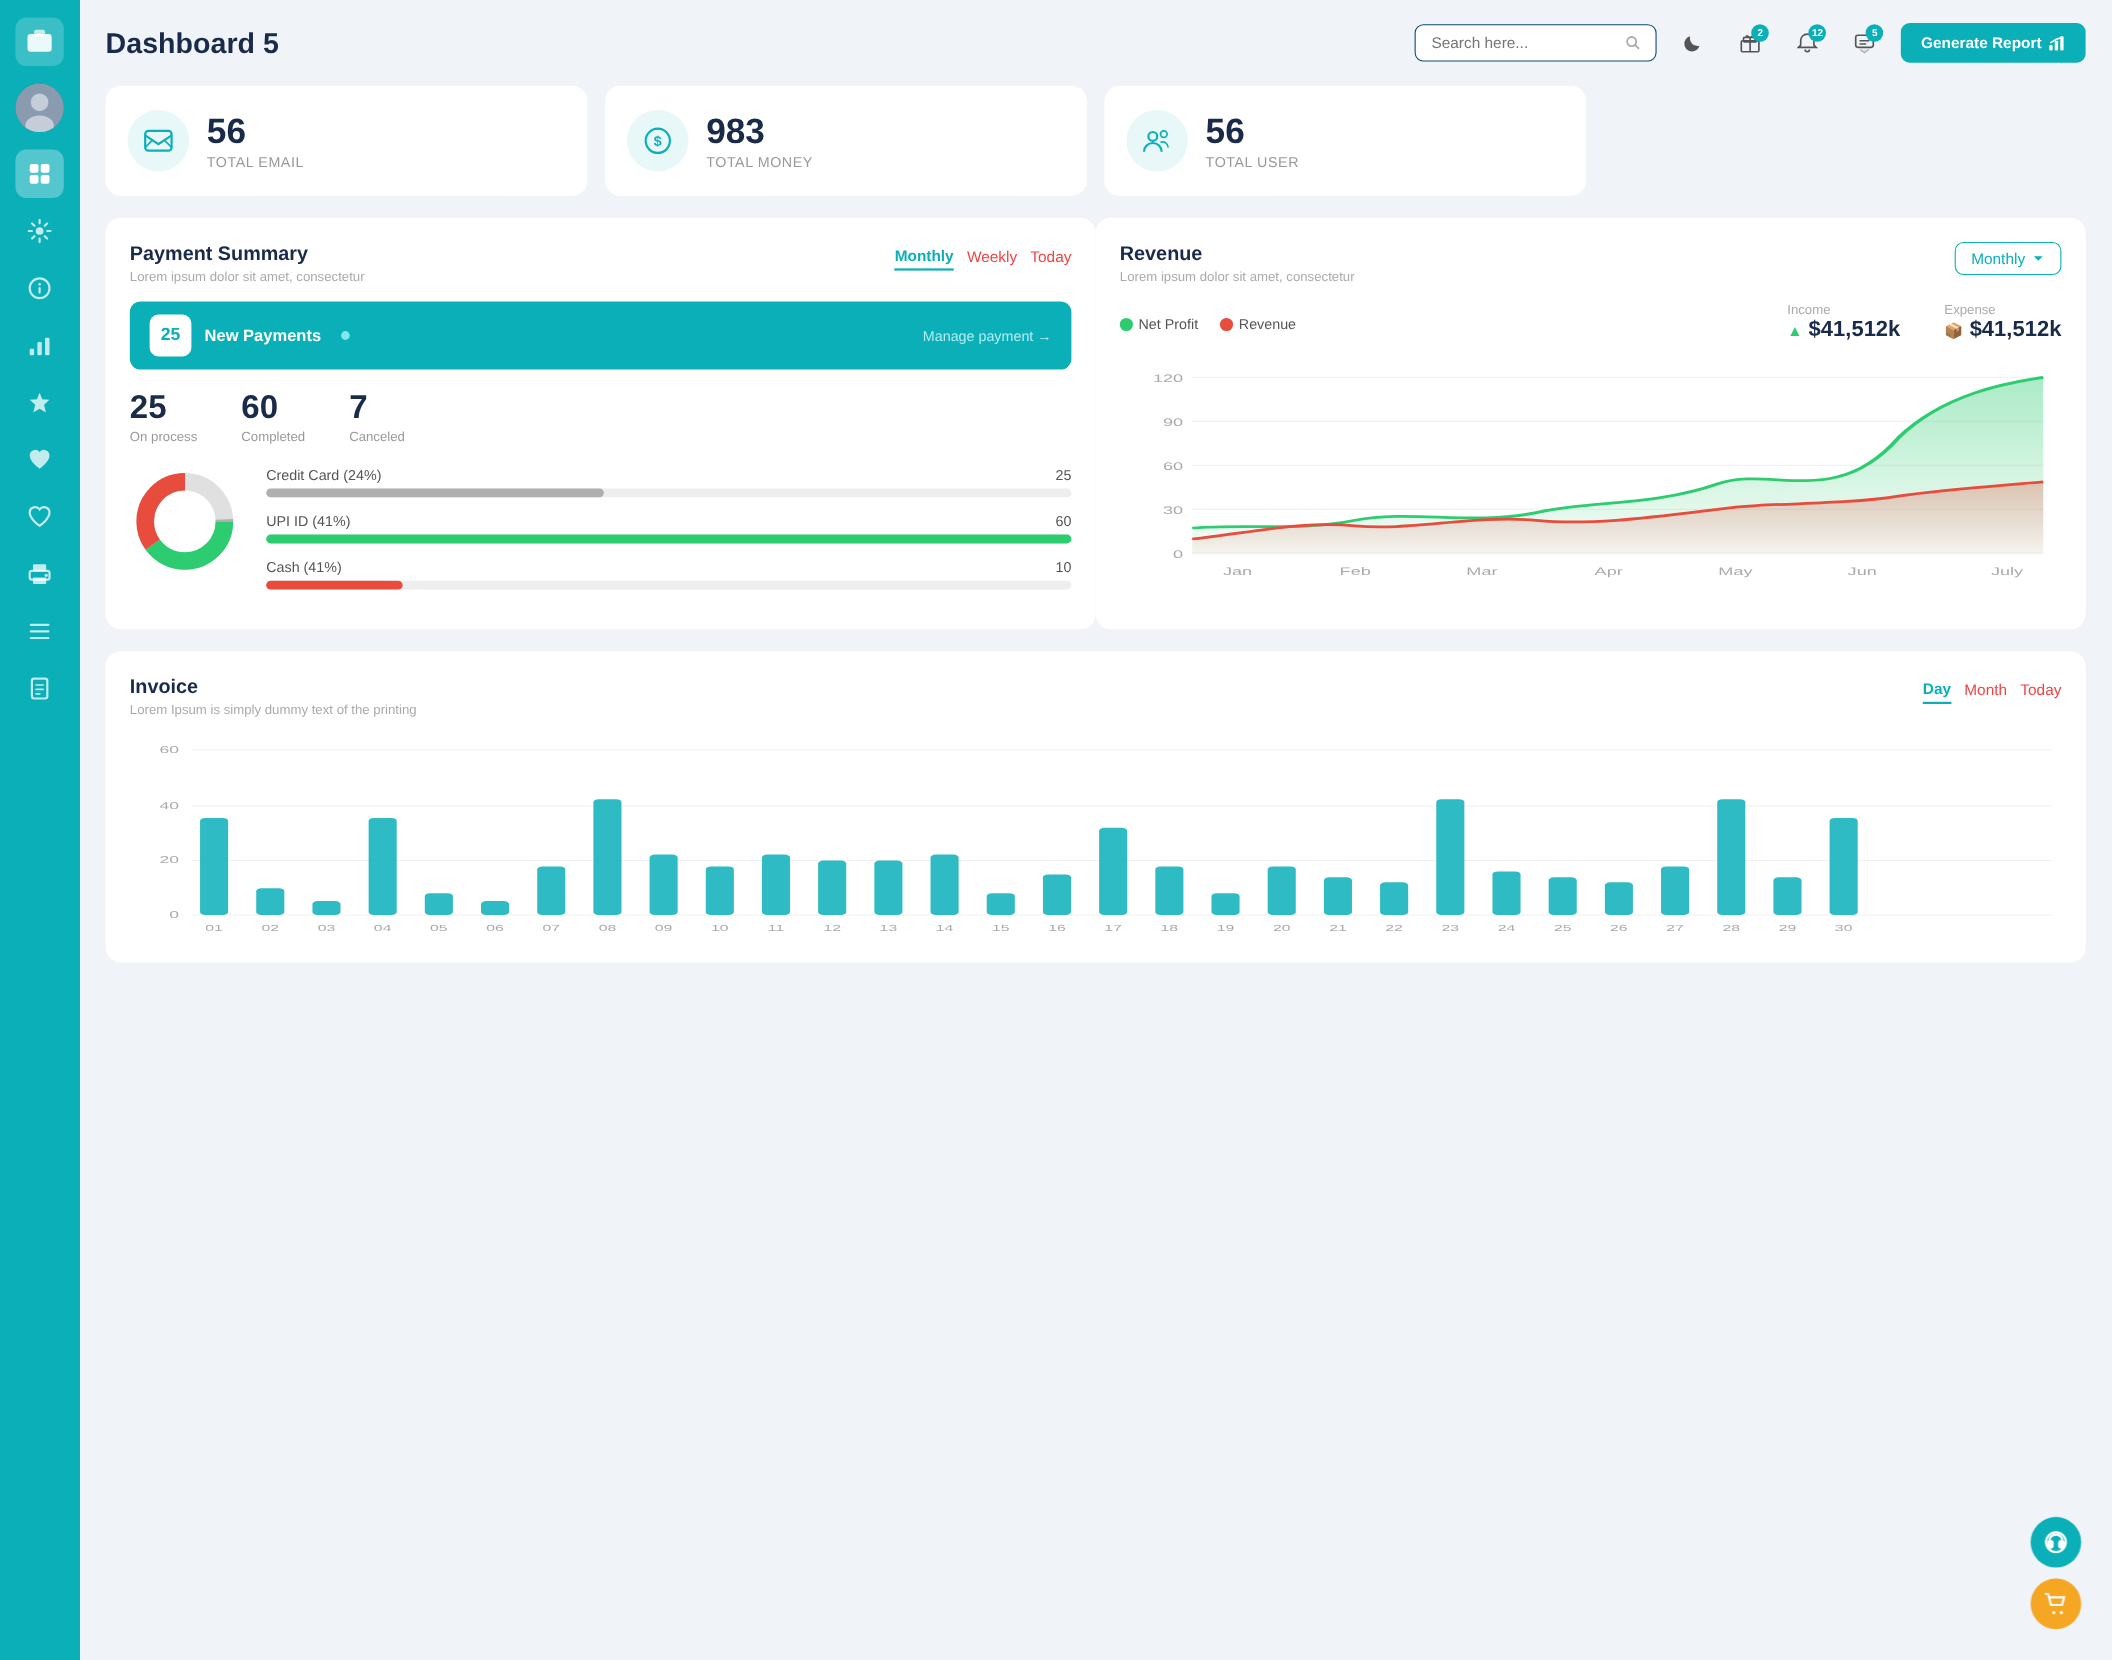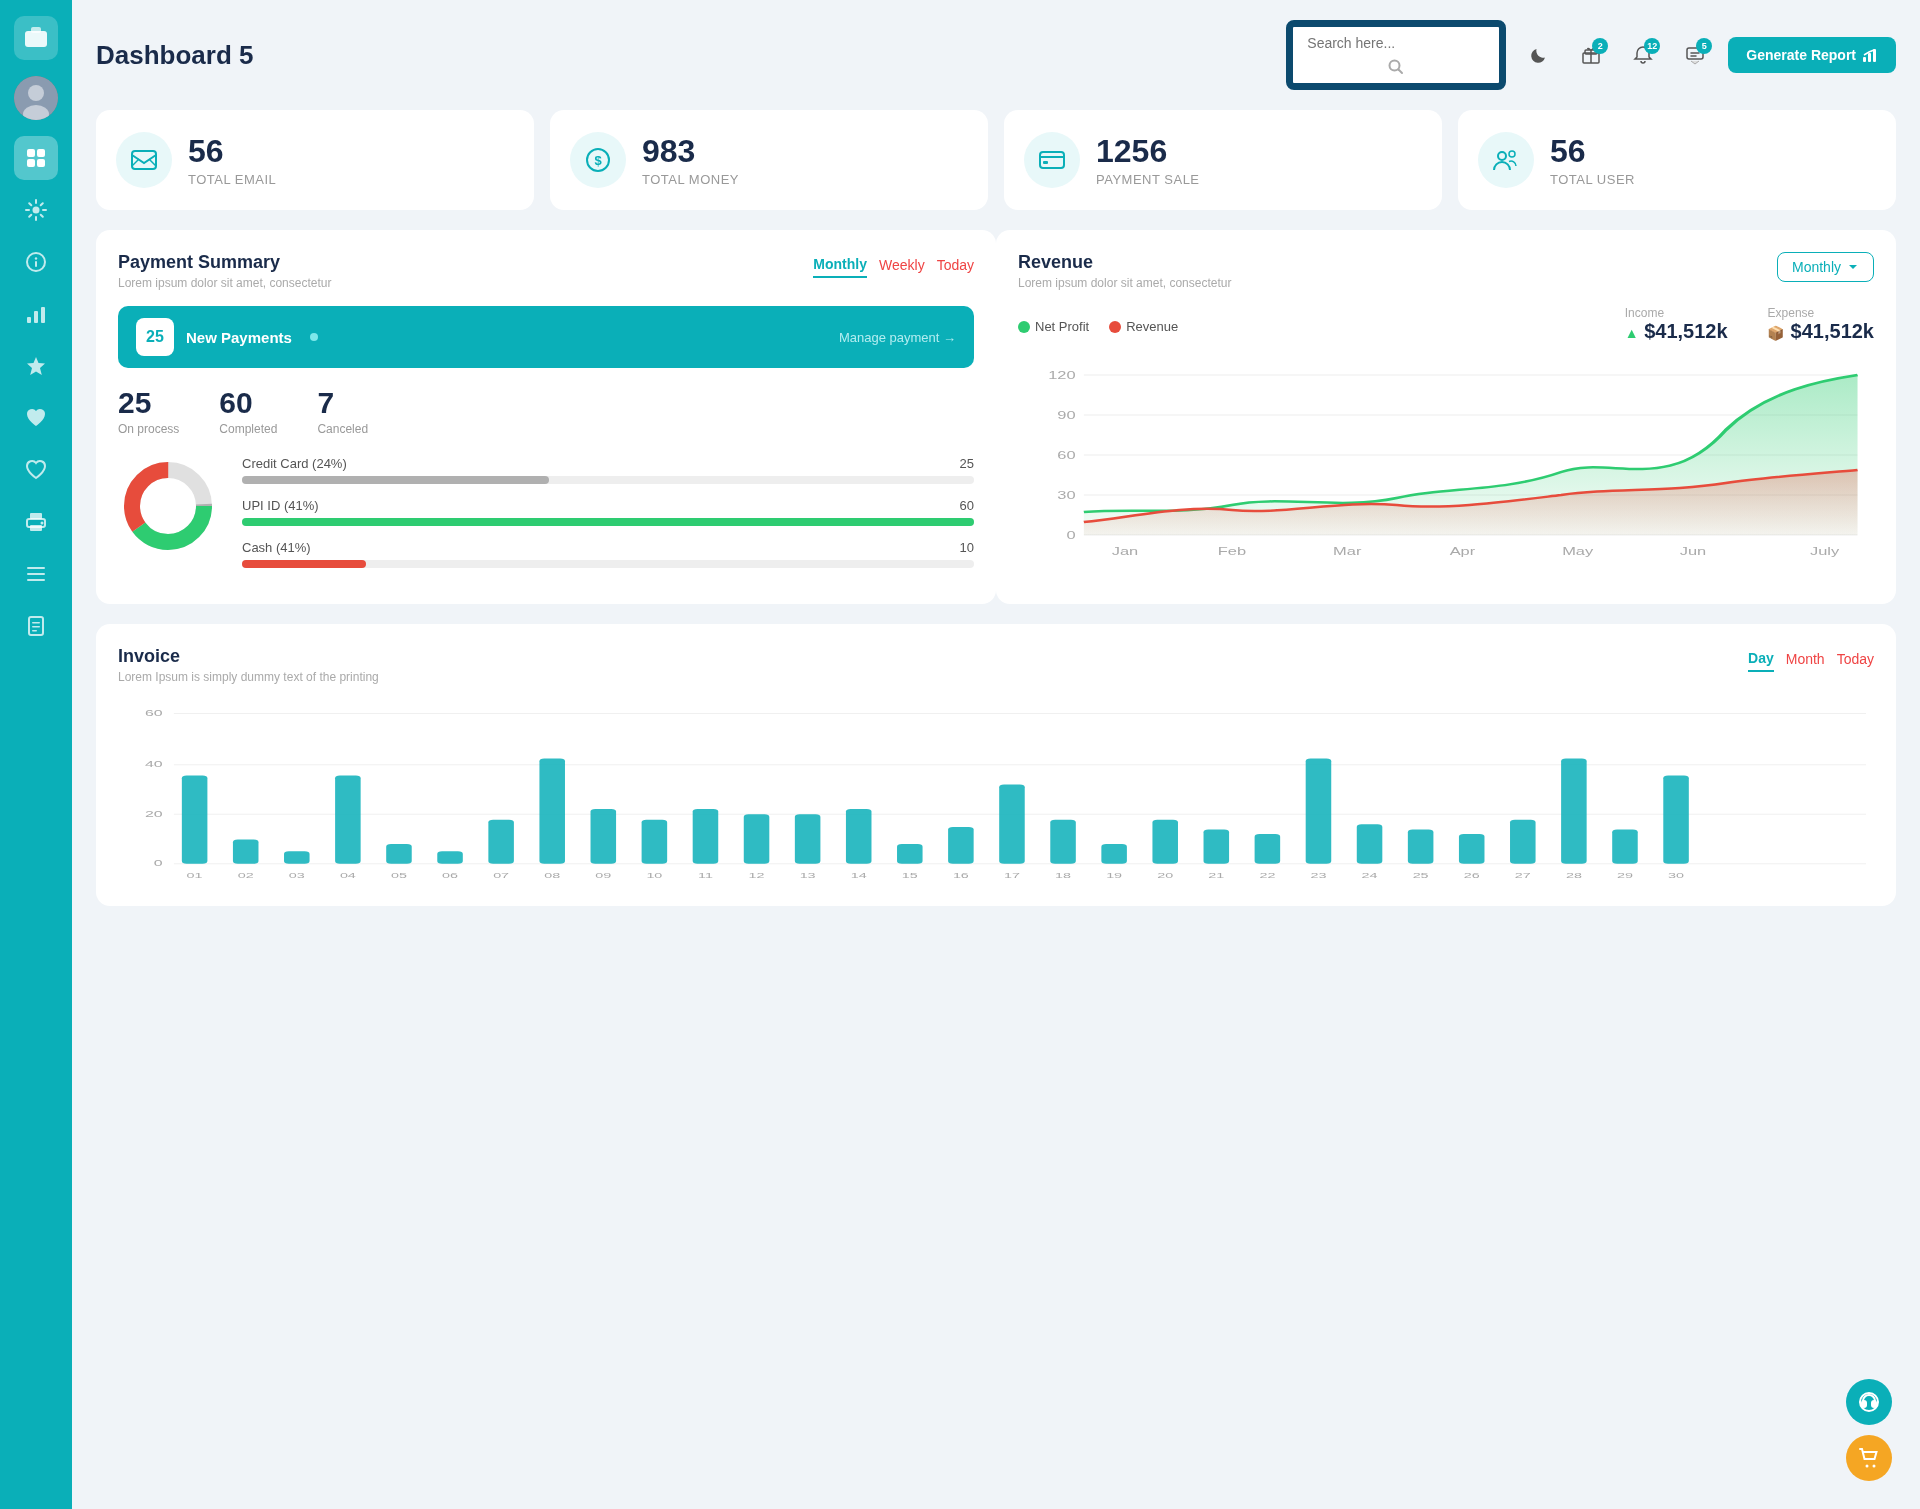--- a/index.html
+++ b/index.html
@@ -59,24 +59,23 @@
       display: flex;
       align-items: center;
       justify-content: space-between;
       margin-bottom: 20px;
     }
     .header-title { font-size: 26px; font-weight: 700; color: #1a2b4a; }
     .header-right { display: flex; align-items: center; gap: 14px; }
     .search-box {
       display: flex; align-items: center;
       background: white; border-radius: 8px;
-      padding: 8px 14px; gap: 8px;
-      border: 7px solid #0c4a6e;
+      padding: 8px 14px; gap: 20px;
+      border: 1px solid #0c4a6e;
       width: 220px;
-      flex-direction: column;
     }
     .search-box input {
       border: none; outline: none;
       font-size: 14px; color: #888;
       background: transparent;
       width: 100%;
     }
     .icon-btn {
       width: 38px; height: 38px;
       border-radius: 50%;
@@ -382,33 +381,20 @@
     <div class="stat-card">
       <div class="stat-icon">
         <svg width="28" height="28" viewBox="0 0 28 28" fill="none">
           <circle cx="14" cy="14" r="11" stroke="#0aafb8" stroke-width="2"></circle>
           <text x="14" y="19" text-anchor="middle" font-size="13" fill="#0aafb8" font-weight="700">$</text>
         </svg>
       </div>
       <div>
         <div class="stat-num">983</div>
         <div class="stat-label">TOTAL MONEY</div>
-      </div>
-    </div>
-    <div class="stat-card">
-      <div class="stat-icon">
-        <svg width="28" height="28" viewBox="0 0 28 28" fill="none">
-          <rect x="2" y="6" width="24" height="16" rx="3" stroke="#0aafb8" stroke-width="2"></rect>
-          <line x1="2" y1="11" x2="26" y2="11" stroke="#0aafb8" stroke-width="2"></line>
-          <rect x="5" y="15" width="5" height="3" rx="1" fill="#0aafb8"></rect>
-        </svg>
-      </div>
-      <div>
-        <div class="stat-num">1256</div>
-        <div class="stat-label">PAYMENT SALE</div>
       </div>
     </div>
     <div class="stat-card">
       <div class="stat-icon">
         <svg width="28" height="28" viewBox="0 0 28 28" fill="none">
           <circle cx="10" cy="10" r="4" stroke="#0aafb8" stroke-width="2"></circle>
           <path d="M2 24a8 8 0 0 1 16 0" stroke="#0aafb8" stroke-width="2" fill="none"></path>
           <circle cx="20" cy="8" r="3" stroke="#0aafb8" stroke-width="1.5"></circle>
           <path d="M24 20a5 5 0 0 0-7-4.5" stroke="#0aafb8" stroke-width="1.5" fill="none"></path>
         </svg>

